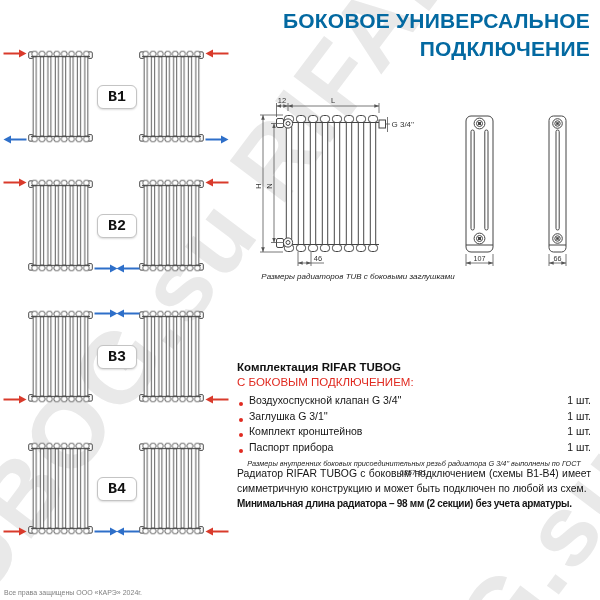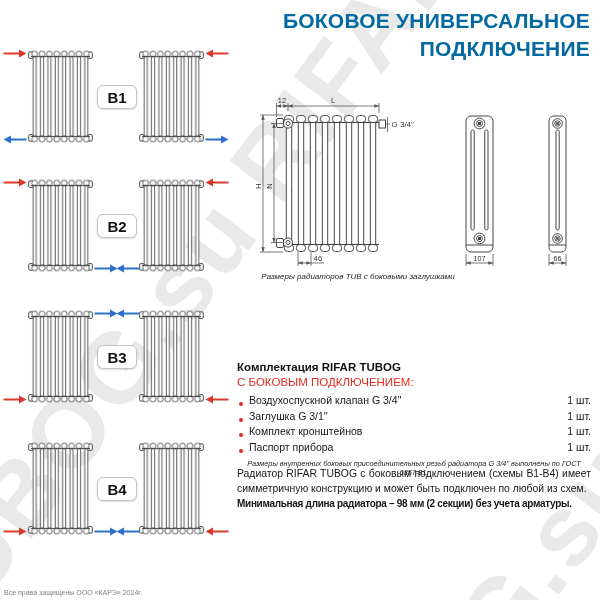--- a/index.html
+++ b/index.html
@@ -14,21 +14,21 @@
   .title{position:absolute;top:7px;right:10px;text-align:right;font-weight:bold;
          font-size:21px;line-height:1.32;letter-spacing:.2px;z-index:2;color:#0369a1;}
   
   .row{position:absolute;left:0;width:232px;height:100px;z-index:1;}
   .row-b1{top:48px}.row-b2{top:177px}.row-b3{top:308px}.row-b4{top:440px}
   .rad{position:absolute;top:0;width:65px;height:97px;}
   .rad-l{left:28px}.rad-r{left:139px}
   .badge{position:absolute;left:97px;top:37px;width:38px;height:22px;background:#fff;
          border:1px solid #c4c4c4;border-radius:6px;display:flex;align-items:center;
          justify-content:center;font-weight:bold;font-size:15px;color:#111;
-         box-shadow:0 1px 2px rgba(0,0,0,.14);}
+         box-shadow:0 1px 2px rgba(0,0,0,.14);font-family:Liberation Mono, monospace;}
   .arrow{position:absolute;width:24px;height:11px;overflow:visible;}
   .arrow.flip{transform:scaleX(-1);}
   .arrow line{stroke-width:2;}
   .red line{stroke:#d93a2b}.red polygon{fill:#d93a2b}
   .blue line{stroke:#2e6fc9}.blue polygon{fill:#2e6fc9}
   
   .tech{position:absolute;left:254px;top:94px;z-index:1;}
   .tech text,.prof text{font-family:"Liberation Sans",sans-serif;}
   .caption{position:absolute;left:252px;top:272px;width:212px;text-align:center;
            font-size:8px;font-style:italic;color:#222;z-index:1;}

